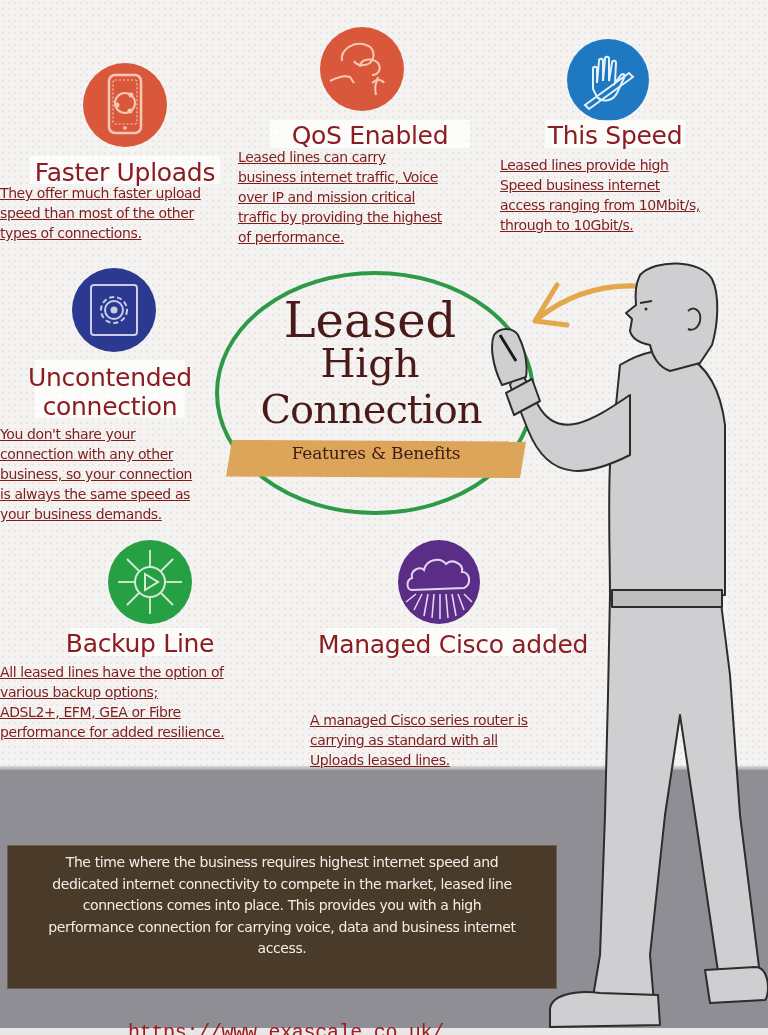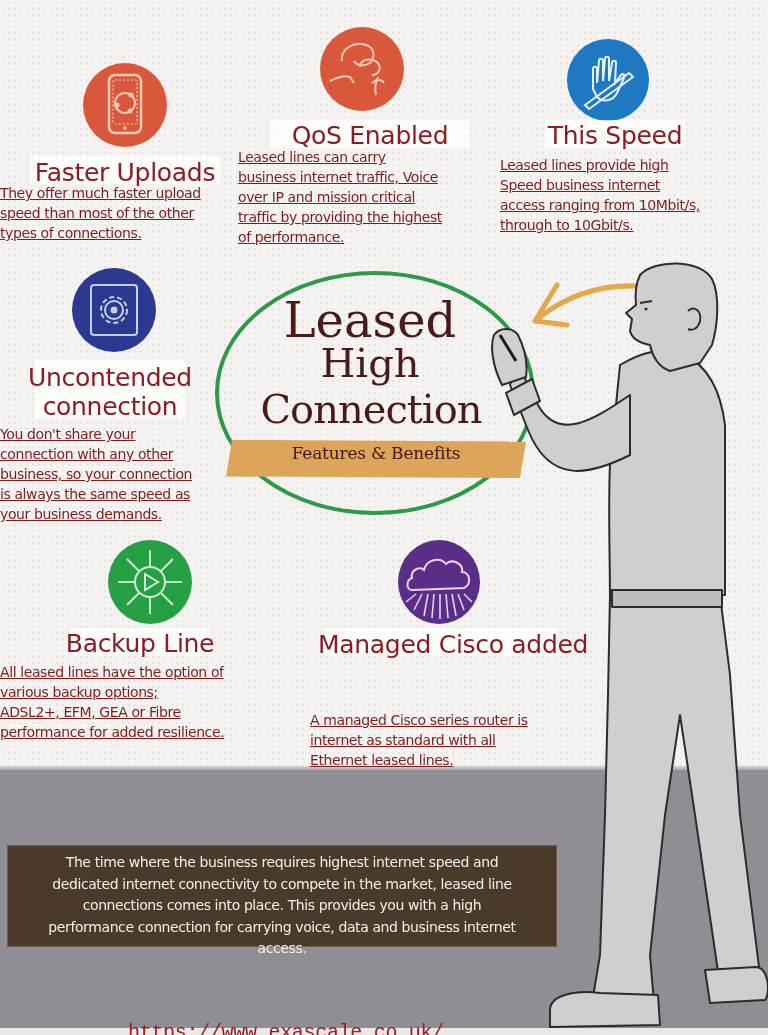--- a/index.html
+++ b/index.html
@@ -39,21 +39,21 @@
   .floor {
     position: absolute; left: 0; top: 770px; width: 768px; height: 265px;
     background: #8f8e94;
   }
   .floor-top {
     position: absolute; left: 0; top: 766px; width: 768px; height: 6px;
     background: linear-gradient(#d8d7d9, #8f8e94);
   }
   .bottom-strip { position: absolute; left: 0; top: 1028px; width: 768px; height: 7px; background: #e9e8e6; }
   .summary-box {
-    position: absolute; left: 7px; top: 845px; width: 550px; height: 102px;
+    position: absolute; left: 7px; top: 845px; width: 550px; height: 144px;
     background: #4a3a2a;
     border: 1px solid #6d5d4b;
     color: #f3efe8;
     font-family: "DejaVu Sans", sans-serif;
     font-size: 14px;
     line-height: 21.5px;
     text-align: center;
     padding: 6px 8px;
     letter-spacing: -0.4px;
   }
@@ -215,22 +215,22 @@
         <path d="M54 54 L58 76"></path>
         <path d="M60 54 L66 70"></path>
         <path d="M66 54 L74 62"></path>
     </g>
   </svg>
 </div>
 <div class="textbg" style="left:325px;top:628px;width:232px;height:28px;"></div>
 <div class="feature-title" style="left:318px;top:630px;width:246px;">Managed Cisco added</div>
 <div class="feature-desc" style="left:310px;top:662px;width:260px;margin-top:48px;">
   <div>A managed Cisco series router is</div>
-  <div>internet as standard with all</div>
-  <div>Ethernet leased lines.</div>
+  <div>carrying as standard with all</div>
+  <div>Uploads leased lines.</div>
 </div>
 
 <svg class="abs" style="left:525px;top:275px;" width="130" height="60">
   <path d="M125 12 C90 8 50 14 12 44" fill="none" stroke="#e3a74c" stroke-width="5" stroke-linecap="round"></path>
   <path d="M32 10 L10 46 L42 50" fill="none" stroke="#e3a74c" stroke-width="5" stroke-linecap="round" stroke-linejoin="round"></path>
 </svg>
 
 <svg class="abs" style="left:480px;top:255px;" width="288" height="780">
   <g fill="#cfcfd1" stroke="#2c2c2c" stroke-width="2" stroke-linejoin="round">
 

